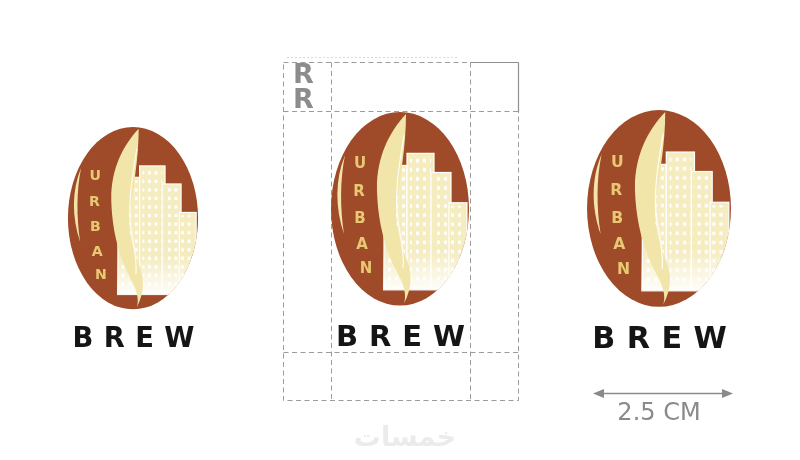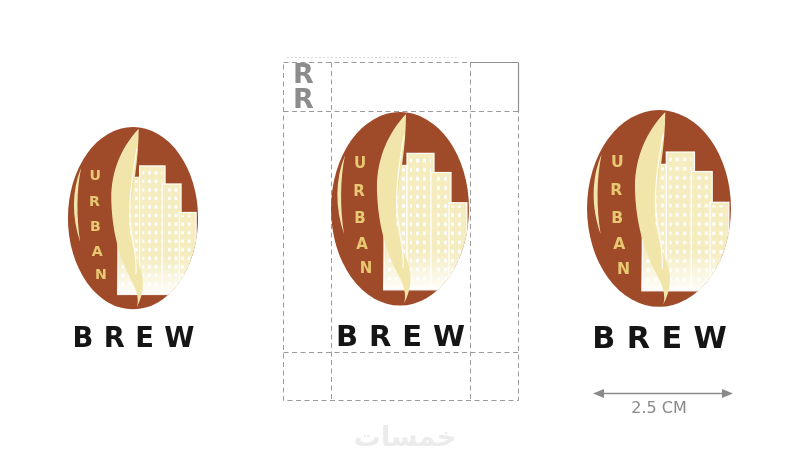--- a/index.html
+++ b/index.html
@@ -10,21 +10,21 @@
   .logo-svg{width:100%;height:100%;}
   .logo{position:absolute;}
   .logo-a{left:67px;top:126px;width:132px;height:228px;}
   .logo-b{left:330px;top:111px;width:140px;height:242px;}
   .logo-c{left:586px;top:109px;width:146px;height:246px;}
   .guides{left:0;top:0;width:800px;height:460px;pointer-events:none;}
   .rr-marker{left:293px;top:61px;width:30px;color:#8c8c8c;font-weight:bold;
              font-size:27px;line-height:25px;letter-spacing:0;}
   .rr-marker span{display:block;}
   .measure-label{left:586px;top:398px;width:146px;text-align:center;color:#8a8a8a;
-                 font-size:16px;font-weight:normal;}
+                 font-size:24px;font-weight:normal;}
   .watermark{left:330px;top:421px;width:150px;text-align:center;color:#ebebeb;
              font-size:27px;font-weight:bold;}
   .urban-letter{font-size:15px;font-weight:bold;}
   .brew-text{font-size:29px;font-weight:bold;letter-spacing:11px;}
 </style>
 </head>
 <body>
 
 <div class="canvas">
 

